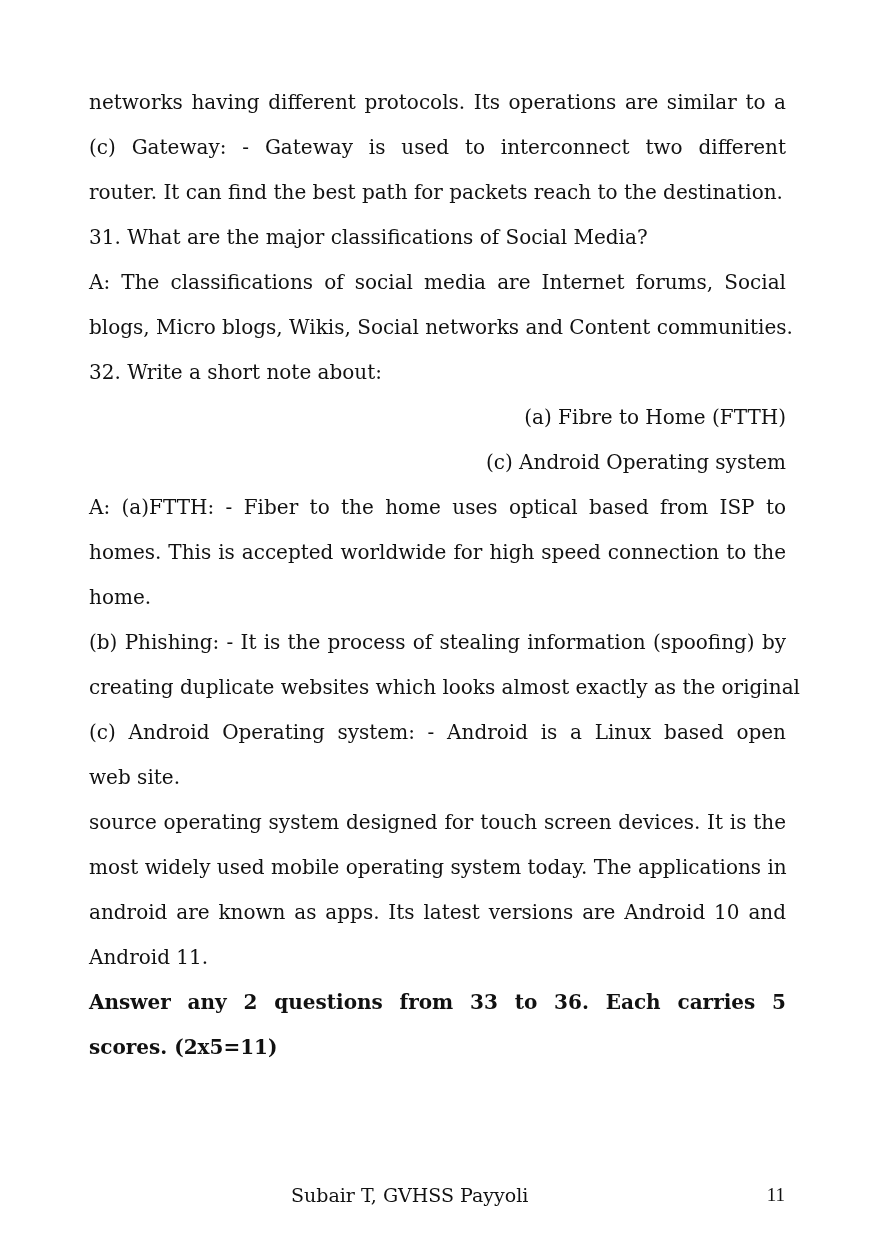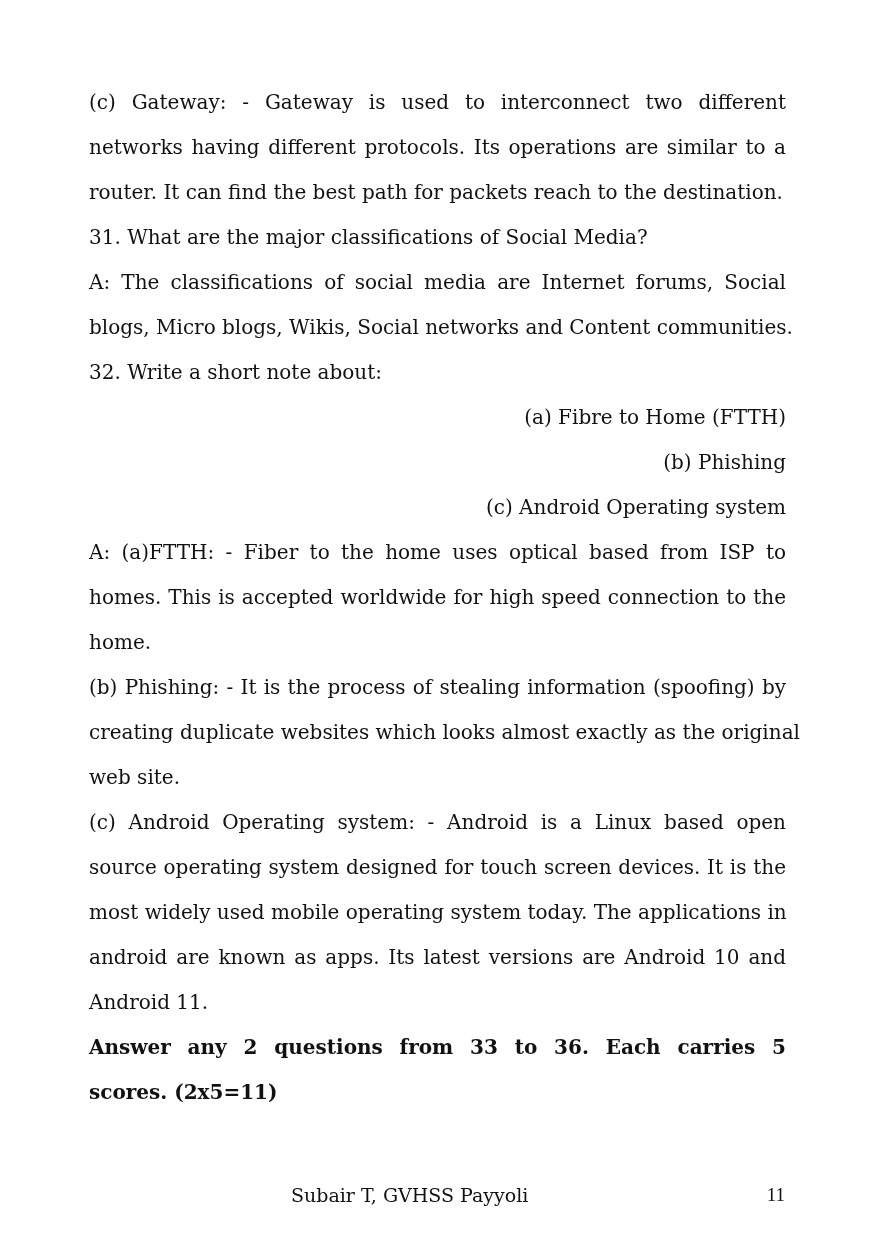--- a/index.html
+++ b/index.html
@@ -11,37 +11,36 @@
   .indent { padding-left: 76px; text-align: right; }
   .bold { font-weight: bold; }
   .footer { position: absolute; top: 1184px; left: 0; width: 874px; font-size: 19px; }
   .footer .author { position: absolute; left: 291px; }
   .footer .pnum { position: absolute; right: 89px; font-family: Liberation Serif, serif; }
 </style>
 </head>
 <body>
 
 <div class="page">
+  <div class="line just">networks having different protocols. Its operations are similar to a</div>
   <div class="line just">(c) Gateway: - Gateway is used to interconnect two different</div>
-  <div class="line just">networks having different protocols. Its operations are similar to a</div>
   <div class="line">router. It can find the best path for packets reach to the destination.</div>
   <div class="line">31. What are the major classifications of Social Media?</div>
   <div class="line just">A: The classifications of social media are Internet forums, Social</div>
   <div class="line">blogs, Micro blogs, Wikis, Social networks and Content communities.</div>
   <div class="line">32. Write a short note about:</div>
   <div class="line indent">(a) Fibre to Home (FTTH)</div>
-  <div class="line indent">(b) Phishing</div>
   <div class="line indent">(c) Android Operating system</div>
   <div class="line just">A: (a)FTTH: - Fiber to the home uses optical based from ISP to</div>
   <div class="line just">homes. This is accepted worldwide for high speed connection to the</div>
   <div class="line">home.</div>
   <div class="line just">(b) Phishing: - It is the process of stealing information (spoofing) by</div>
   <div class="line just">creating duplicate websites which looks almost exactly as the original</div>
+  <div class="line just">(c) Android Operating system: - Android is a Linux based open</div>
   <div class="line">web site.</div>
-  <div class="line just">(c) Android Operating system: - Android is a Linux based open</div>
   <div class="line just">source operating system designed for touch screen devices. It is the</div>
   <div class="line just">most widely used mobile operating system today. The applications in</div>
   <div class="line just">android are known as apps. Its latest versions are Android 10 and</div>
   <div class="line">Android 11.</div>
   <div class="line just bold">Answer any 2 questions from 33 to 36. Each carries 5</div>
   <div class="line bold">scores. (2x5=11)</div>
 </div>
 
 <div class="footer">
   <span class="author">Subair T, GVHSS Payyoli</span>

